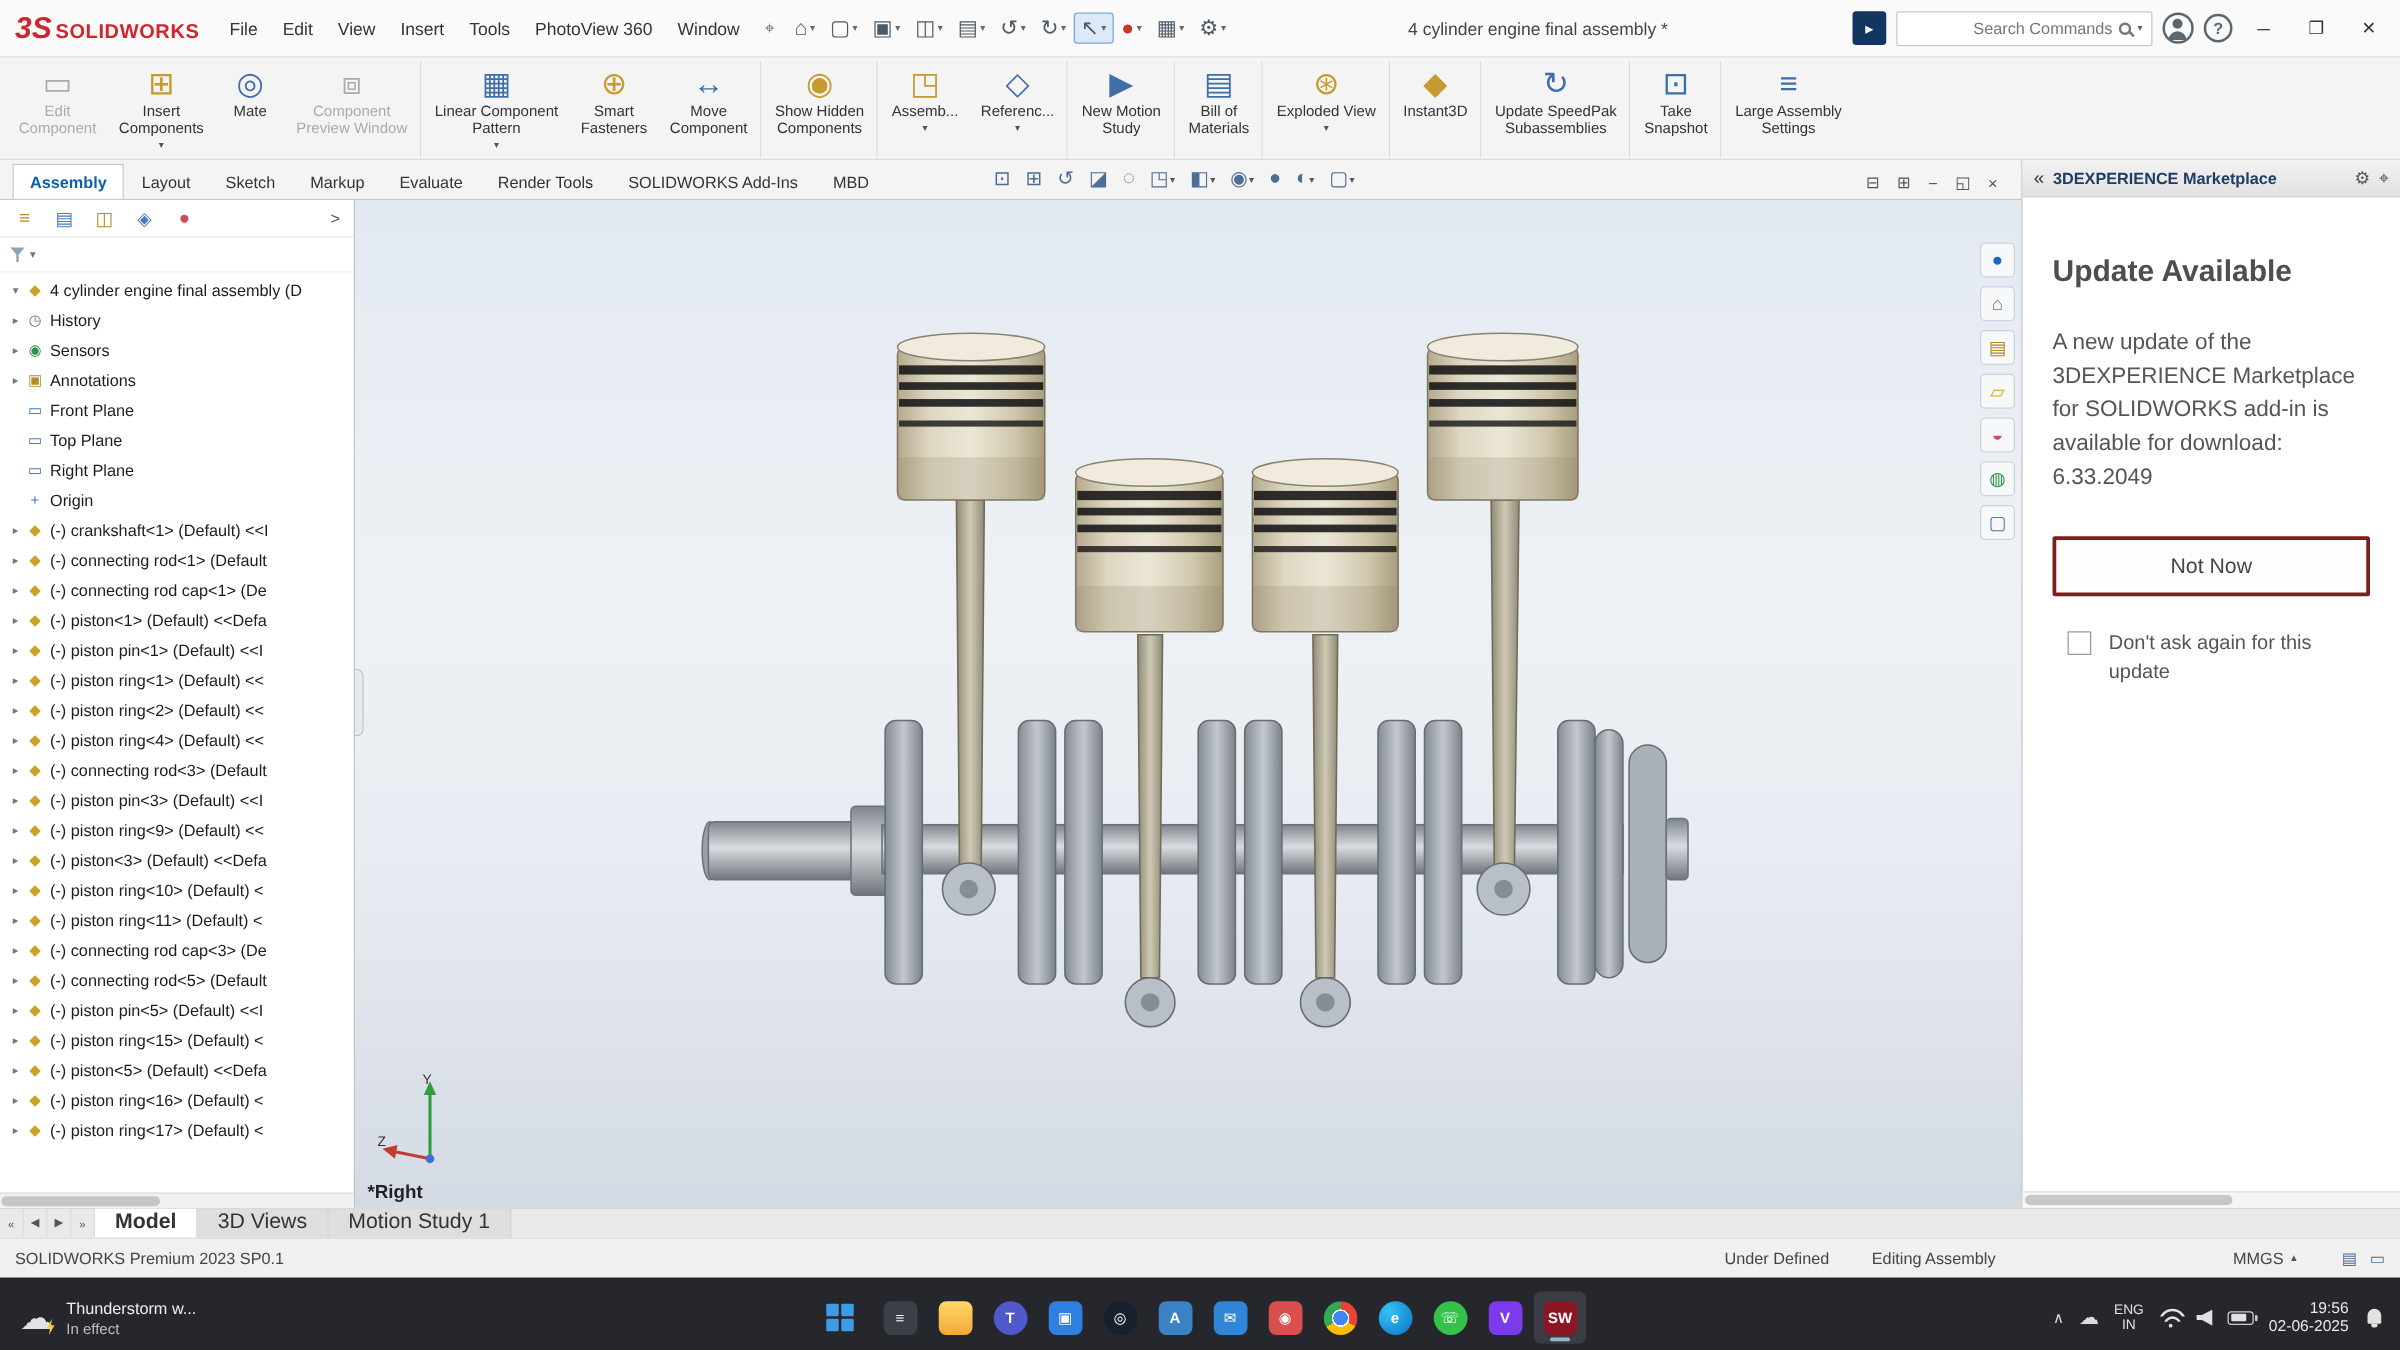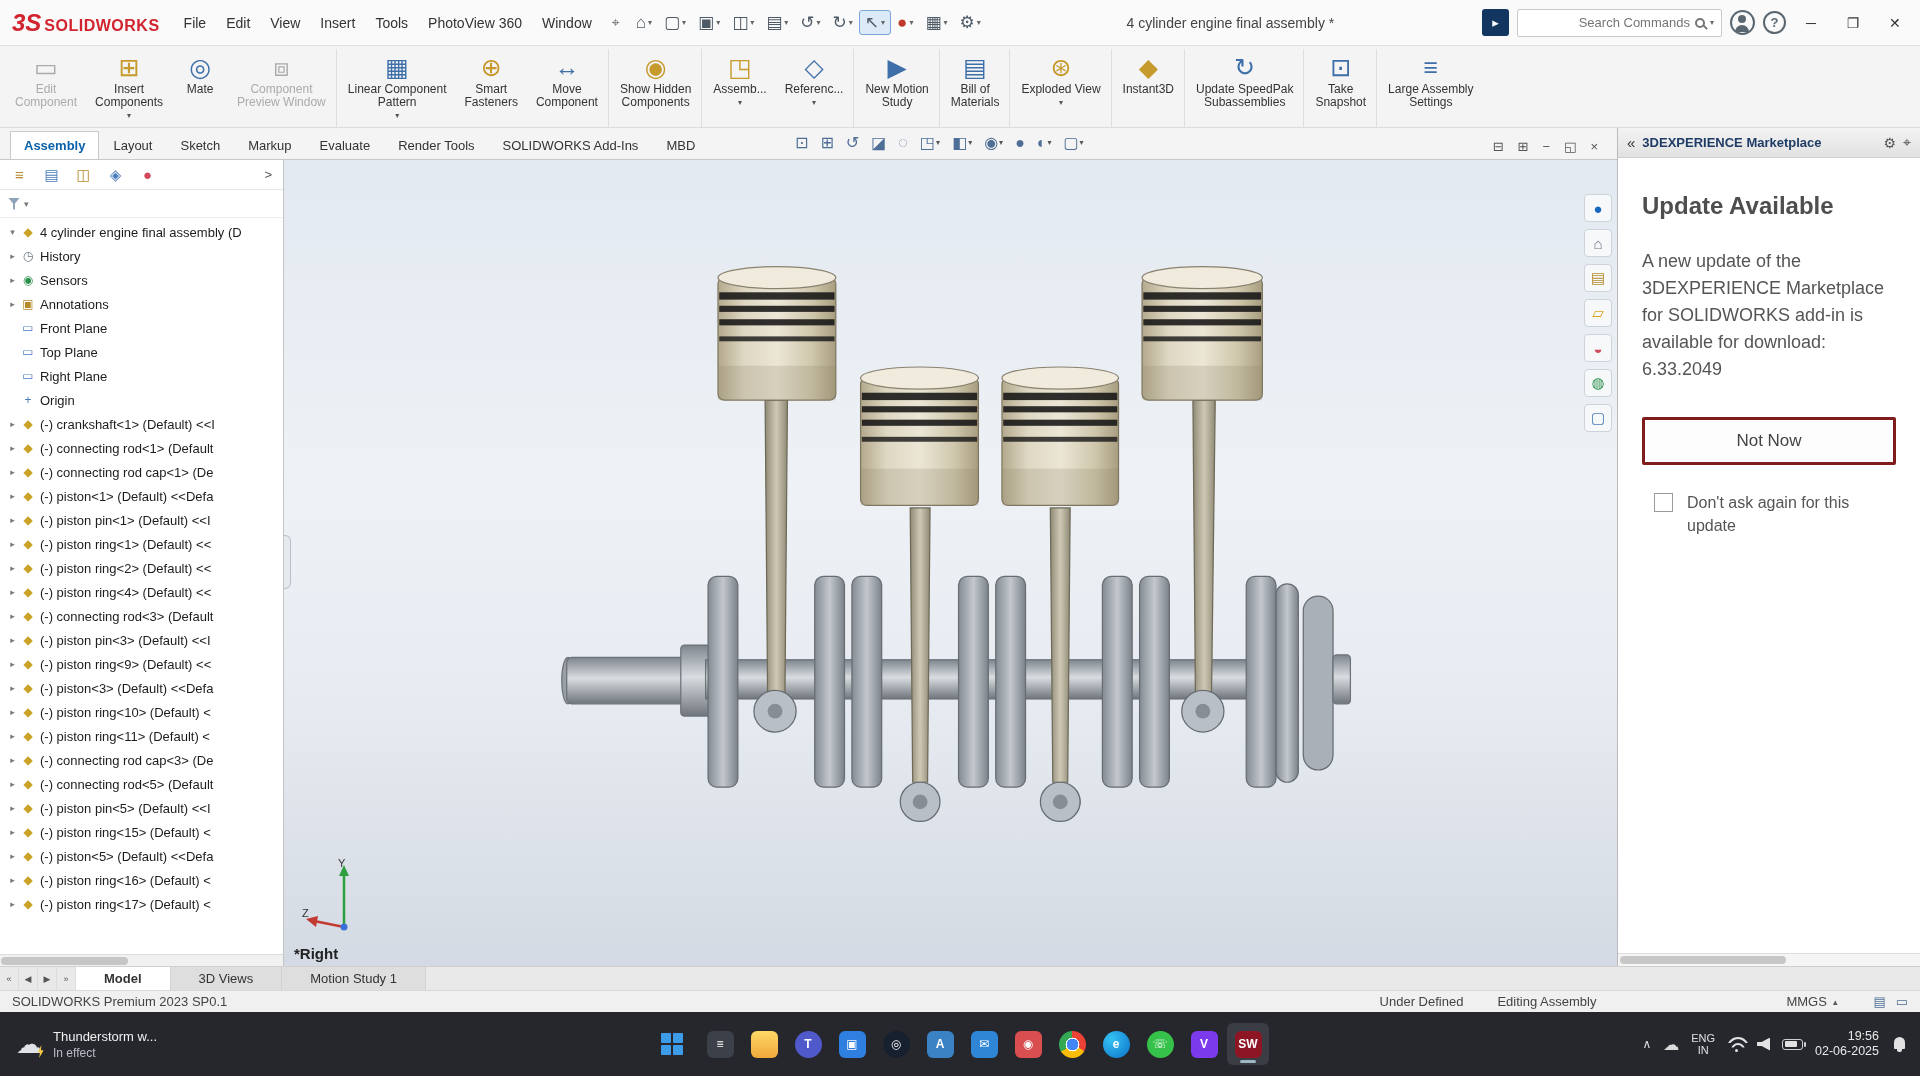--- a/index.html
+++ b/index.html
@@ -77,39 +77,39 @@
   .taskstrip{position:absolute;right:5px;top:34px;display:flex;flex-direction:column;gap:7px;}
   .ts-icon{width:28px;height:28px;background:#f6f8fa;border:1px solid #ccd3db;border-radius:4px;display:grid;place-items:center;font-size:15px;}
 
   
   .market{width:303px;background:#fff;border-left:1px solid #b9b9b9;display:flex;flex-direction:column;}
   .market-header{height:30px;background:linear-gradient(#f3f3f3,#e1e1e1);display:flex;align-items:center;padding:0 9px;gap:7px;border-bottom:1px solid #cfcfcf;flex:none;}
   .collapse-icon{font-size:15px;color:#333;}
   .market-title{font-size:13px;font-weight:bold;color:#1f3c66;flex:1;white-space:nowrap;}
   .mh-icon{font-size:14px;color:#555;}
   .market-body{padding:26px 24px;flex:1;}
-  .update-title{font-size:24px;color:#4e4e4e;font-weight:600;margin:8px 0 28px;}
+  .update-title{font-size:24px;color:#4e4e4e;font-weight:600;margin:20px 0 28px;}
   .update-text{font-size:18px;color:#555;line-height:1.5;margin-bottom:34px;}
   .btn{display:block;width:100%;height:48px;font-size:17px;border-radius:2px;margin-bottom:16px;font-family:inherit;cursor:default;}
   .btn-primary{background:#2a7cc0;color:#fff;border:1px solid #2a7cc0;}
   .btn-secondary{background:#fdfdfd;color:#444;border:3px solid #7f1d1d;}
   .dont-ask{display:flex;gap:14px;margin-top:26px;align-items:flex-start;padding-left:12px;}
   .checkbox{width:19px;height:19px;border:1px solid #9a9a9a;background:#fff;flex:none;margin-top:2px;}
   .dont-label{font-size:16px;color:#555;line-height:1.45;}
   .market-hscroll{height:13px;border-top:1px solid #ddd;background:#f5f5f5;position:relative;flex:none;}
   .market-hscroll::before{content:"";position:absolute;left:2px;top:2px;height:8px;width:55%;background:#c7c7c7;border-radius:4px;}
 
   
   .sheetbar{height:24px;background:#e9e9e9;border-top:1px solid #cfcfcf;display:flex;align-items:stretch;}
   .sheet-nav{width:19px;display:grid;place-items:center;font-size:9px;color:#555;border-right:1px solid #dcdcdc;}
-  .sheettab{padding:0 28px;display:flex;align-items:center;font-size:13px;color:#333;border-right:1px solid #d2d2d2;background:#dedede;}
+  .sheettab{padding:0 16px;display:flex;align-items:flex-start;font-size:17px;color:#333;border-right:1px solid #d2d2d2;background:#dedede;}
   .sheettab.active{background:#fff;font-weight:bold;}
 
   
-  .statusbar{height:22px;background:#f0f0f0;border-top:1px solid #d9d9d9;display:flex;align-items:center;padding:0 12px;font-size:13px;color:#444;}
+  .statusbar{height:32px;background:#f0f0f0;border-top:1px solid #d9d9d9;display:flex;align-items:center;padding:0 12px;font-size:13px;color:#444;}
   .sb-left{margin-right:auto;}
   .sb-underdef{margin-right:34px;}
   .sb-mode{margin-right:190px;}
   .sb-units{margin-right:6px;}
   .sb-caret{font-size:9px;color:#555;margin-right:26px;}
   .sb-icon{font-size:13px;color:#4e6e96;margin-left:10px;}
 
   
   .taskbar{height:64px;background:#26272c;display:flex;align-items:center;position:relative;color:#e8e8e8;}
   .weather{display:flex;align-items:center;gap:11px;padding:0 16px;height:100%;}

